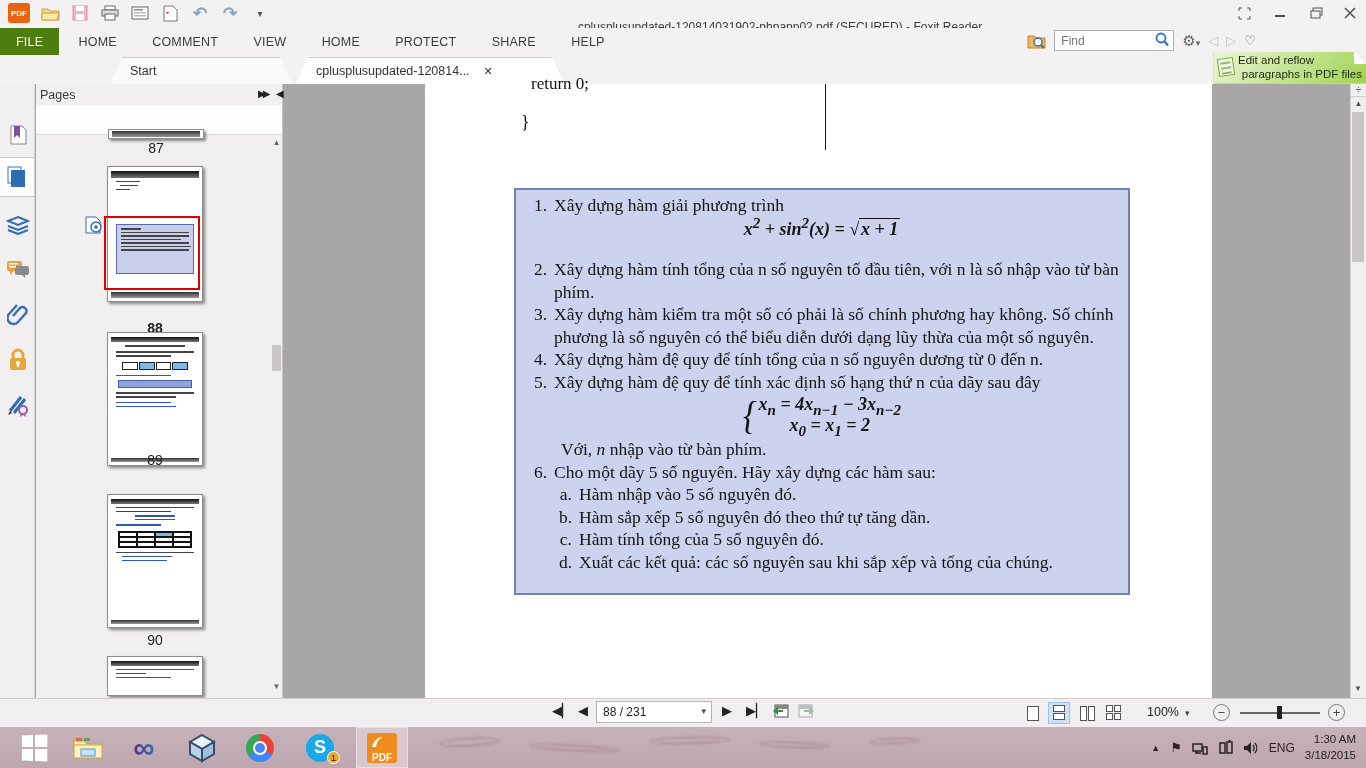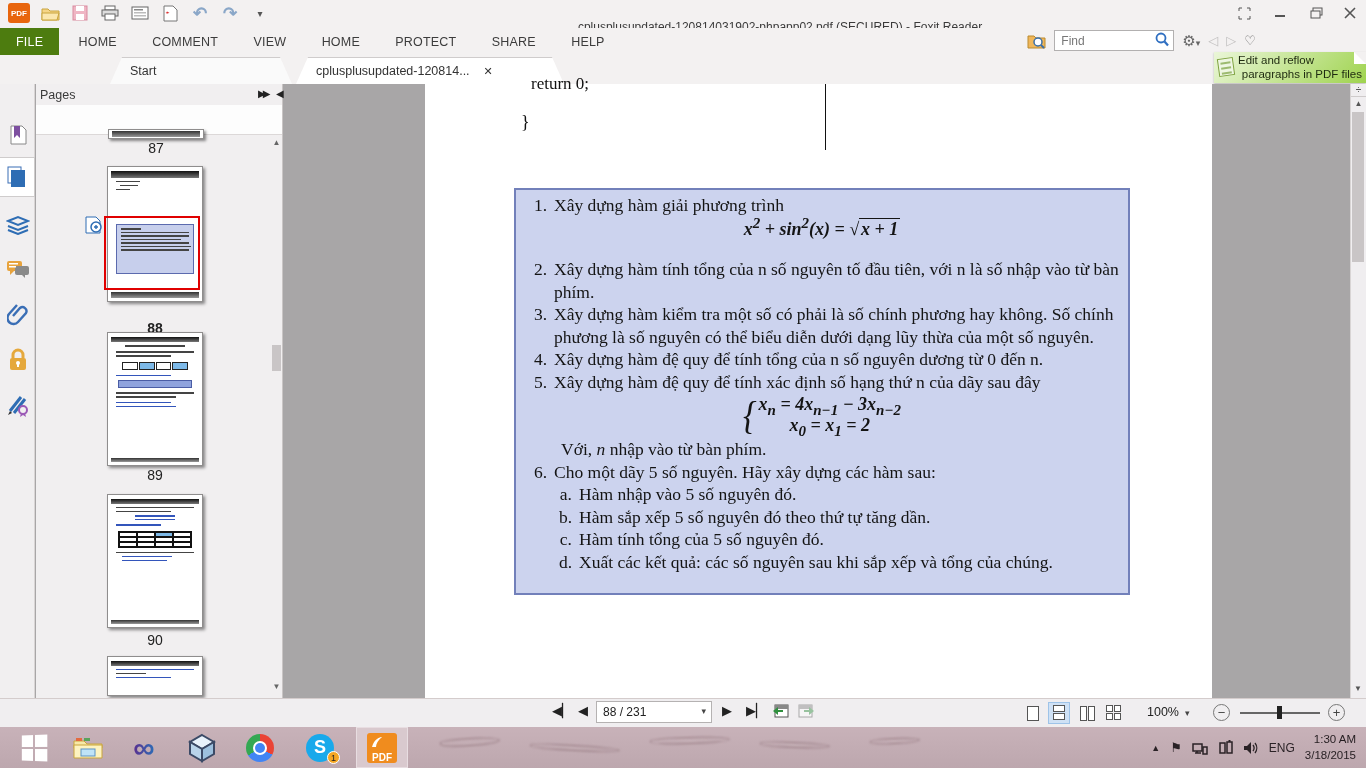--- a/index.html
+++ b/index.html
@@ -356,21 +356,21 @@
     <div style="flex:1;height:8px;border:1px solid #222;background:#7db9e8;"></div>
   </div>
   <div class="tline blue" style="margin-top:5px;width:55px;"></div>
   <div style="margin:4px 10px 0;height:8px;background:#8fa3dd;border:1px solid #4a5da5;"></div>
   <div class="tline" style="margin-top:4px;"></div>
   <div class="tline" style="width:60px;"></div>
   <div class="tline blue" style="margin-top:4px;width:55px;"></div>
   <div class="tline blue" style="width:60px;"></div>
   <div class="ftrbar" style="height:4px;"></div>
 </div>
-<div class="tlabel" style="left:105px;top:467px;">89</div>
+<div class="tlabel" style="left:105px;top:452px;">89</div>
 
 <div class="thumb" style="left:107px;top:494px;width:96px;height:134px;">
   <div class="hdrbar" style="height:5px;"></div>
   <div class="tline"></div>
   <div class="tline" style="width:55px;"></div>
   <div class="tline blue" style="width:40px;margin:3px auto 0;"></div>
   <div class="tline blue" style="width:40px;margin:2px auto 0;"></div>
   <div class="tline blue" style="margin-top:4px;width:45px;"></div>
   <div style="margin:5px 10px 0;border:1px solid #111;">
     <div style="display:flex;">

